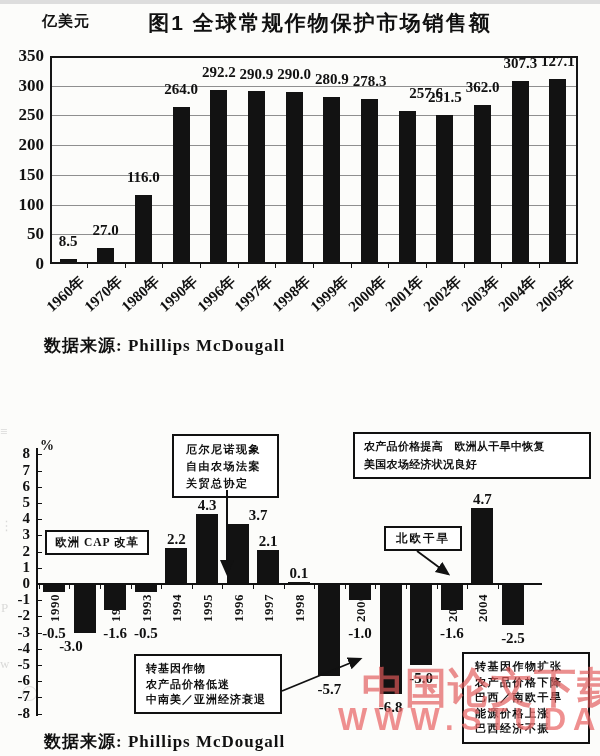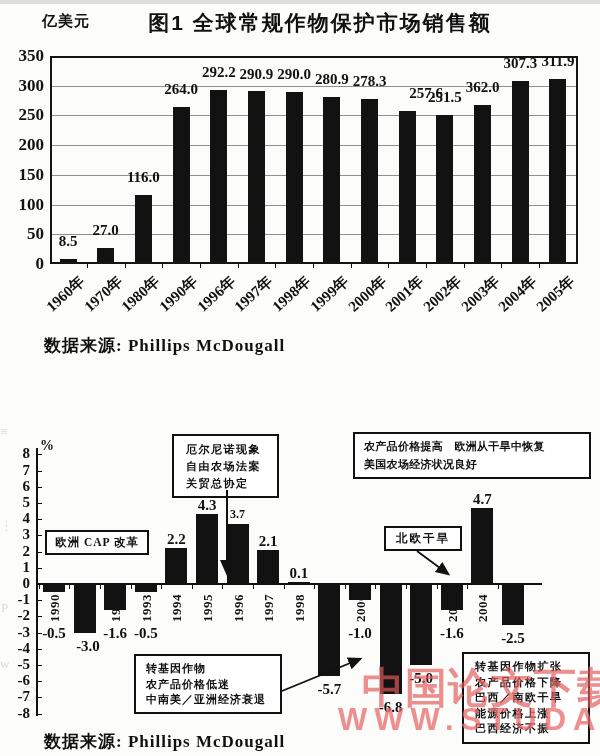--- a/index.html
+++ b/index.html
@@ -96,21 +96,21 @@
       <div class="tick" style="left: 463.745px; top: 260px; width: 1px; height: 4px;"></div>
       <div class="bar" style="left: 474.09px; top: 101.266px; width: 17px; height: 156.734px; background: rgb(18, 18, 18);"></div>
       <div class="vlabel" style="left: 442.59px; top: 75.2663px; width: 80px; font-size: 15px;">362.0</div>
       <div class="xlab1" style="left: 420.59px; top: 268px; width: 70px; font-size: 15px;">2003年</div>
       <div class="tick" style="left: 501.435px; top: 260px; width: 1px; height: 4px;"></div>
       <div class="bar" style="left: 511.78px; top: 77.376px; width: 17px; height: 180.624px; background: rgb(18, 18, 18);"></div>
       <div class="vlabel" style="left: 480.28px; top: 51.376px; width: 80px; font-size: 15px;">307.3</div>
       <div class="xlab1" style="left: 458.28px; top: 268px; width: 70px; font-size: 15px;">2004年</div>
       <div class="tick" style="left: 539.125px; top: 260px; width: 1px; height: 4px;"></div>
       <div class="bar" style="left: 549.47px; top: 74.6423px; width: 17px; height: 183.358px; background: rgb(18, 18, 18);"></div>
-      <div class="vlabel" style="left: 517.97px; top: 48.6423px; width: 80px; font-size: 15px;">311.9</div>
+      <div class="vlabel" style="left: 517.97px; top: 48.6423px; width: 80px; font-size: 15px;">127.1</div>
       <div class="xlab1" style="left: 495.97px; top: 268px; width: 70px; font-size: 15px;">2005年</div>
     </div>
   <div class="abs" style="left:50px;top:52px;width:528px;height:208px;border:2px solid #151515;box-sizing:border-box;z-index:3;"></div>
 
   <div class="src" style="left:44px;top:330px;">数据来源: Phillips McDougall</div>
 
 
   <div class="abs" id="fig2-plot">
       <div class="tick" style="left: 36px; top: 444px; width: 2px; height: 268px;"></div>
       <div class="abs num" style="left: 40px; top: 434px; font-size: 14px; font-weight: bold;">%</div>
@@ -148,41 +148,41 @@
       <div class="ylab" style="left: 2px; top: 684.4px; width: 28px; font-size: 15px;">-7</div>
       <div class="tick" style="left: 38px; top: 709.6px; width: 4px; height: 1px;"></div>
       <div class="ylab" style="left: 2px; top: 700.6px; width: 28px; font-size: 15px;">-8</div>
       <div class="tick" style="left: 36px; top: 579px; width: 506px; height: 2px;"></div>
       <div class="xlab2" style="left: 47px; top: 618px; width: 34px; font-size: 13px; letter-spacing: 0.5px;">1990</div>
       <div class="bar" style="left: 43px; top: 581px; width: 22px; height: 7.1px; background: rgb(18, 18, 18);"></div>
       <div class="vlabel" style="left: 24px; top: 621px; width: 60px; font-size: 15px;">-0.5</div>
       <div class="tick" style="left: 38.7px; top: 581px; width: 1px; height: 4px;"></div>
       <div class="xlab2" style="left: 77.6px; top: 618px; width: 34px; font-size: 13px; letter-spacing: 0.5px;">1991</div>
       <div class="bar" style="left: 73.6px; top: 581px; width: 22px; height: 47.6px; background: rgb(18, 18, 18);"></div>
-      <div class="vlabel" style="left: 58px; top: 633.6px; width: 60px; font-size: 15px;">-3.0</div>
+      <div class="vlabel" style="left: 41px; top: 633.6px; width: 60px; font-size: 15px;">-3.0</div>
       <div class="tick" style="left: 69.3px; top: 581px; width: 1px; height: 4px;"></div>
       <div class="xlab2" style="left: 108.2px; top: 618px; width: 34px; font-size: 13px; letter-spacing: 0.5px;">1992</div>
       <div class="bar" style="left: 104.2px; top: 581px; width: 22px; height: 24.92px; background: rgb(18, 18, 18);"></div>
       <div class="vlabel" style="left: 85.2px; top: 621px; width: 60px; font-size: 15px;">-1.6</div>
       <div class="tick" style="left: 99.9px; top: 581px; width: 1px; height: 4px;"></div>
       <div class="xlab2" style="left: 138.8px; top: 618px; width: 34px; font-size: 13px; letter-spacing: 0.5px;">1993</div>
       <div class="bar" style="left: 134.8px; top: 581px; width: 22px; height: 7.1px; background: rgb(18, 18, 18);"></div>
       <div class="vlabel" style="left: 115.8px; top: 621px; width: 60px; font-size: 15px;">-0.5</div>
       <div class="tick" style="left: 130.5px; top: 581px; width: 1px; height: 4px;"></div>
       <div class="xlab2" style="left: 169.4px; top: 618px; width: 34px; font-size: 13px; letter-spacing: 0.5px;">1994</div>
       <div class="bar" style="left: 165.4px; top: 544.36px; width: 22px; height: 34.64px; background: rgb(18, 18, 18);"></div>
       <div class="vlabel" style="left: 146.4px; top: 527.36px; width: 60px; font-size: 15px;">2.2</div>
       <div class="tick" style="left: 161.1px; top: 581px; width: 1px; height: 4px;"></div>
       <div class="xlab2" style="left: 200px; top: 618px; width: 34px; font-size: 13px; letter-spacing: 0.5px;">1995</div>
       <div class="bar" style="left: 196px; top: 510.34px; width: 22px; height: 68.66px; background: rgb(18, 18, 18);"></div>
       <div class="vlabel" style="left: 177px; top: 493.34px; width: 60px; font-size: 15px;">4.3</div>
       <div class="tick" style="left: 191.7px; top: 581px; width: 1px; height: 4px;"></div>
       <div class="xlab2" style="left: 230.6px; top: 618px; width: 34px; font-size: 13px; letter-spacing: 0.5px;">1996</div>
       <div class="bar" style="left: 226.6px; top: 520.06px; width: 22px; height: 58.94px; background: rgb(18, 18, 18);"></div>
-      <div class="vlabel" style="left: 207.6px; top: 503.06px; width: 60px; font-size: 12px;">3.7</div>
+      <div class="vlabel" style="left: 207.6px; top: 503.06px; width: 60px; font-size: 15px; text-align: right;">3.7</div>
       <div class="tick" style="left: 222.3px; top: 581px; width: 1px; height: 4px;"></div>
       <div class="xlab2" style="left: 261.2px; top: 618px; width: 34px; font-size: 13px; letter-spacing: 0.5px;">1997</div>
       <div class="bar" style="left: 257.2px; top: 545.98px; width: 22px; height: 33.02px; background: rgb(18, 18, 18);"></div>
       <div class="vlabel" style="left: 238.2px; top: 528.98px; width: 60px; font-size: 15px;">2.1</div>
       <div class="tick" style="left: 252.9px; top: 581px; width: 1px; height: 4px;"></div>
       <div class="xlab2" style="left: 291.8px; top: 618px; width: 34px; font-size: 13px; letter-spacing: 0.5px;">1998</div>
       <div class="bar" style="left: 287.8px; top: 578.38px; width: 22px; height: 1px; background: rgb(18, 18, 18);"></div>
       <div class="vlabel" style="left: 268.8px; top: 561.38px; width: 60px; font-size: 15px;">0.1</div>
       <div class="tick" style="left: 283.5px; top: 581px; width: 1px; height: 4px;"></div>
       <div class="xlab2" style="left: 322.4px; top: 618px; width: 34px; font-size: 13px; letter-spacing: 0.5px;">1999</div>

